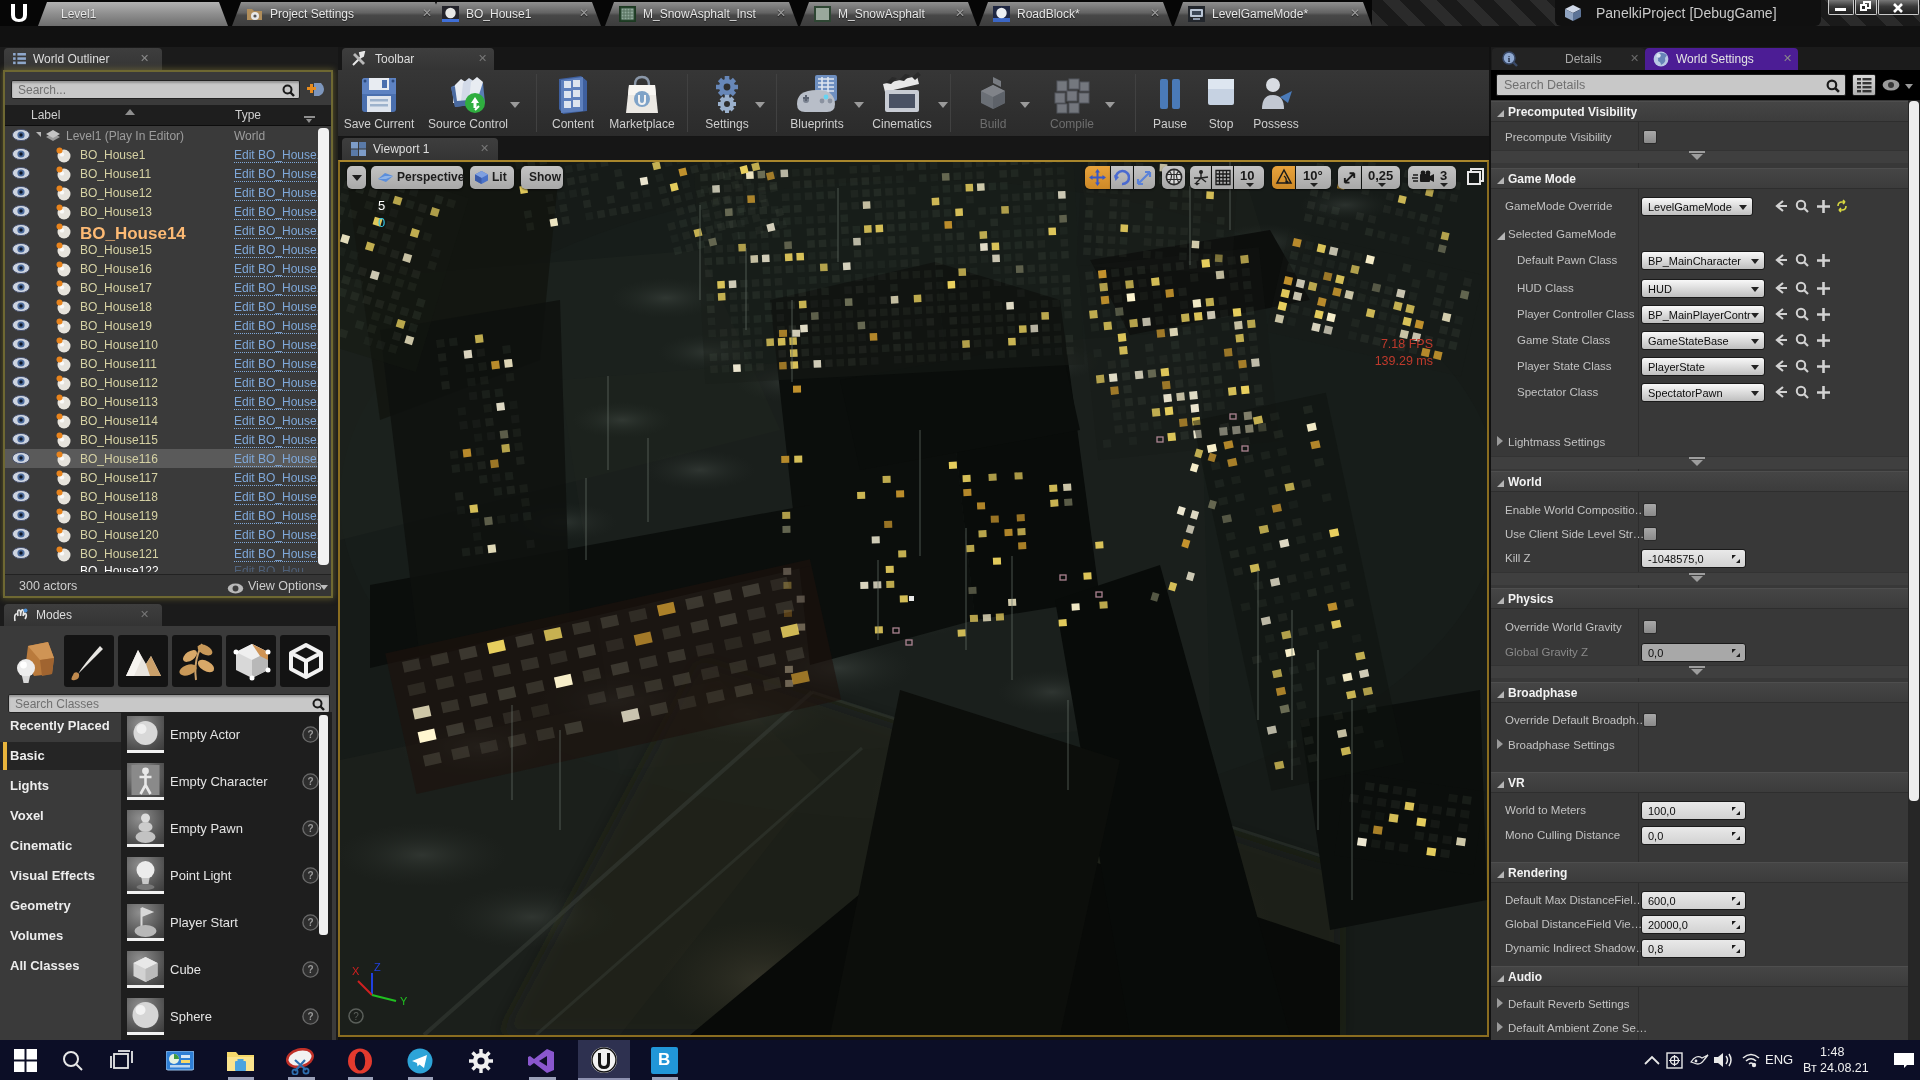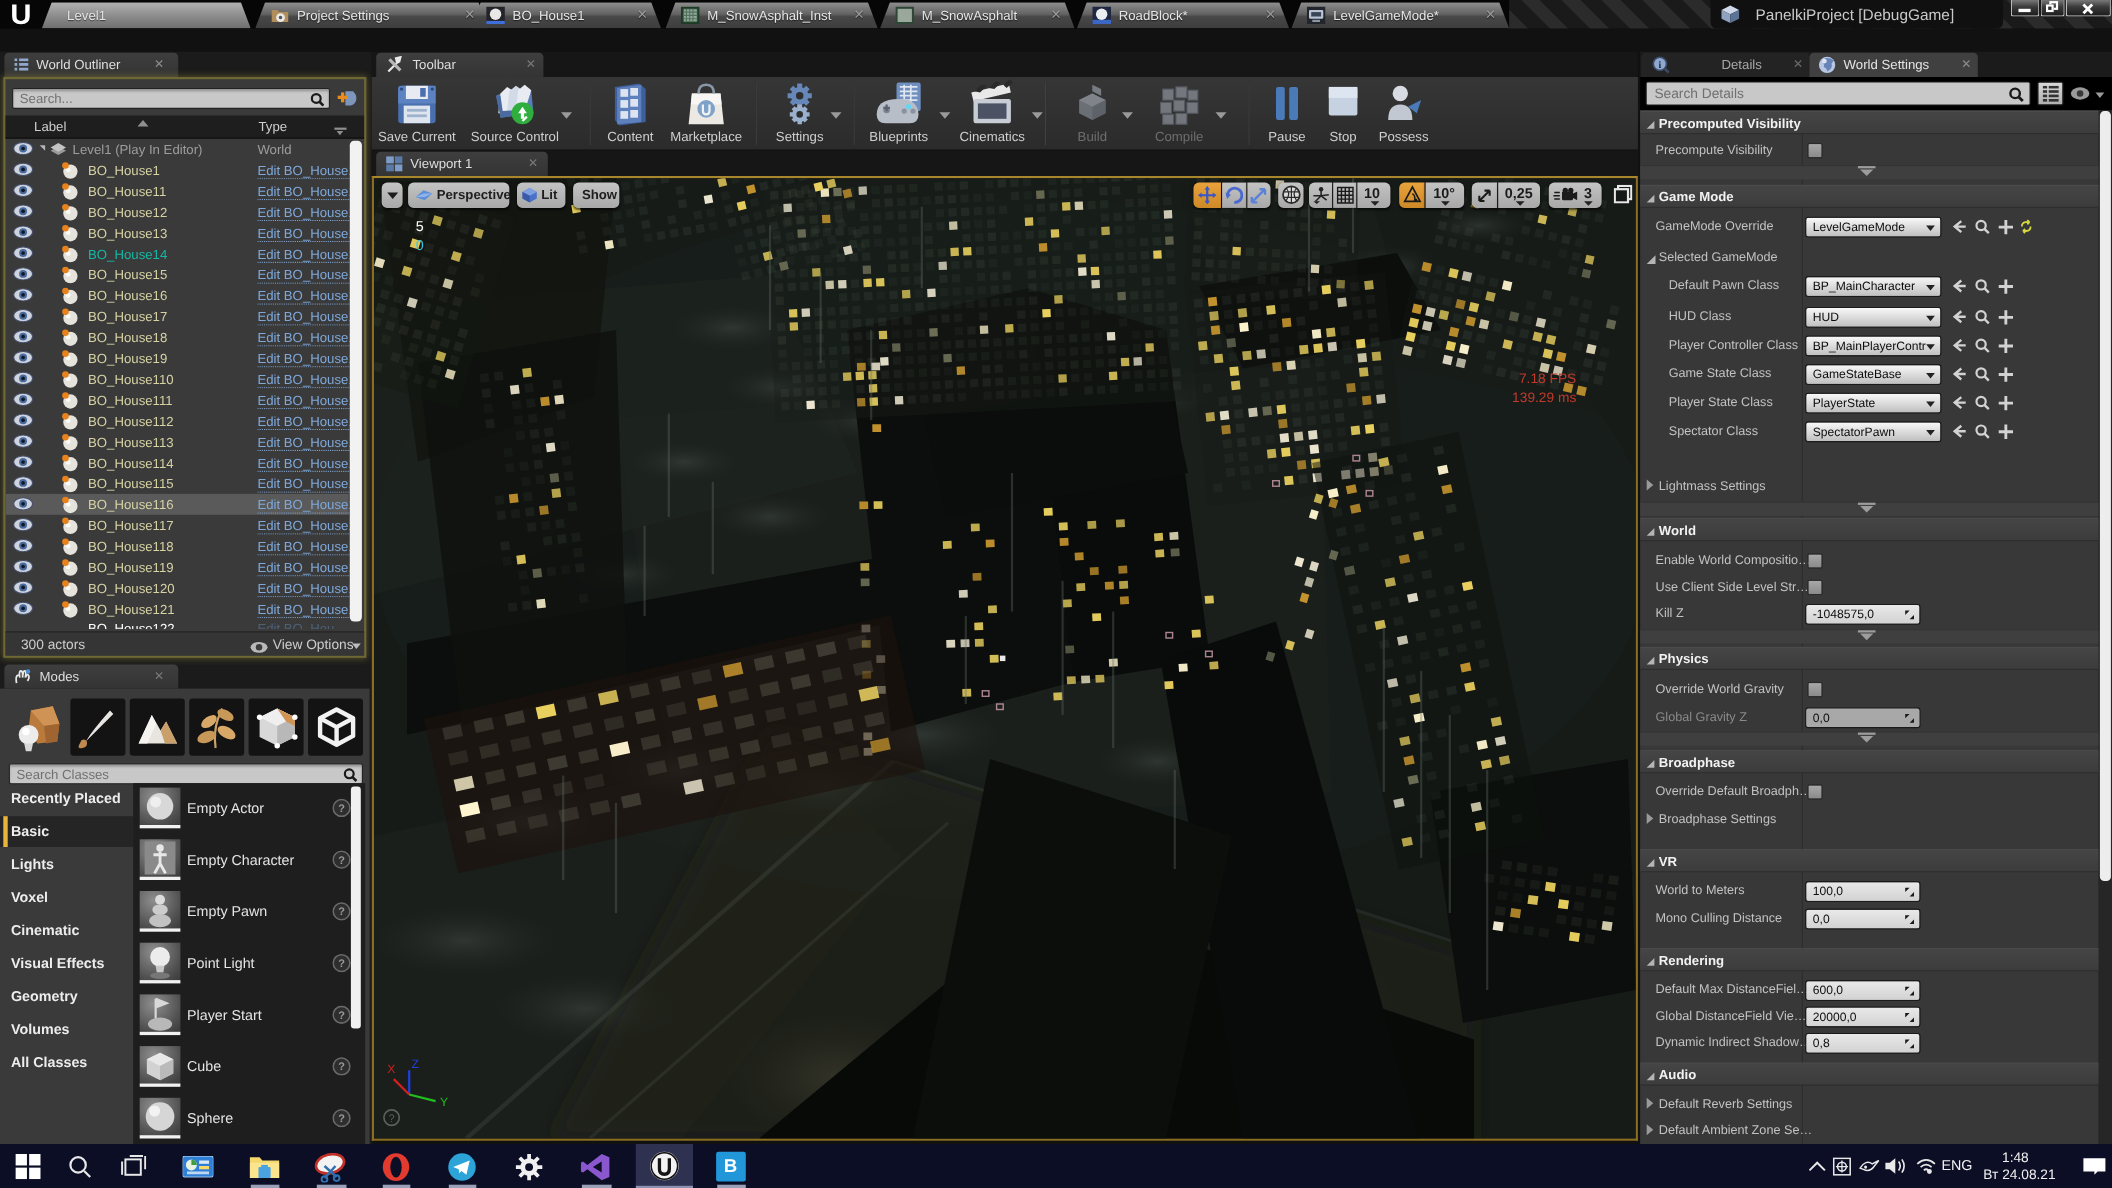--- a/index.html
+++ b/index.html
@@ -232,21 +232,21 @@
           <ellipse cx="9" cy="6" rx="8.6" ry="5.6" fill="#cdd4e0"></ellipse>
           <ellipse cx="9" cy="6" rx="8.6" ry="5.6" fill="none" stroke="#47506a" stroke-width="1"></ellipse>
           <circle cx="9" cy="6" r="3.6" fill="#4a6a9c"></circle>
           <circle cx="9" cy="6" r="1.7" fill="#101826"></circle>
         </svg>
         <svg class="abs" style="left:50px;top:151px" width="17" height="16" viewBox="0 0 17 16">
           <circle cx="9" cy="9" r="6.5" fill="#e6e3dc"></circle>
           <circle cx="7" cy="7.4" r="2.2" fill="#fff" opacity=".8"></circle>
           <circle cx="4.5" cy="3.5" r="3" fill="#e8831c"></circle>
         </svg>
-        <div class="txt" style="left:75px;top:152px;color:#14b8a6;font-size:12px;">BO_House14</div>
+        <div class="txt" style="left:75px;top:152px;color:#fdba74;font-size:17px;font-weight:bold;">BO_House14</div>
         <div class="abs" style="left:229px;top:152px;width:85px;height:15px;overflow:hidden;">
           <div class="txt" style="left:0;top:0;color:#7fa8d9;font-size:12px;border-bottom:1px dotted #7fa8d9;">Edit BO_House1</div>
         </div>
         <svg class="eye" style="left:7px;top:171px" viewBox="0 0 18 12">
           <ellipse cx="9" cy="6" rx="8.6" ry="5.6" fill="#cdd4e0"></ellipse>
           <ellipse cx="9" cy="6" rx="8.6" ry="5.6" fill="none" stroke="#47506a" stroke-width="1"></ellipse>
           <circle cx="9" cy="6" r="3.6" fill="#4a6a9c"></circle>
           <circle cx="9" cy="6" r="1.7" fill="#101826"></circle>
         </svg>
         <svg class="abs" style="left:50px;top:170px" width="17" height="16" viewBox="0 0 17 16">
@@ -2384,21 +2384,21 @@
 <div class="abs" style="left:1491px;top:47px;width:429px;height:993px;background:#1b1b1b;">
 <div class="abs" style="left:1px;top:1px;width:153px;height:22px;background:#232323;border-radius:4px 4px 0 0;">
         <svg class="abs" style="left:9px;top:3px" width="17" height="16" viewBox="0 0 17 16">
           <circle cx="8" cy="7" r="6" fill="#8fa8d0" stroke="#3a4a68" stroke-width="1.5"></circle>
           <text x="8" y="11" text-anchor="middle" font-size="9" font-weight="bold" fill="#1a2438" font-family="Liberation Serif">i</text>
           <path d="M12.5 11.5 L16 15" stroke="#3a4a68" stroke-width="2.4"></path>
         </svg>
         <div class="txt" style="left:33px;top:4px;font-size:12px;color:#a8a8a8;margin-left:40px;">Details</div>
         <div class="txt" style="left:138px;top:4px;font-size:11px;color:#6a6a6a;">✕</div>
       </div>
-<div class="abs" style="left:154px;top:1px;width:153px;height:22px;background:#404040;border-radius:4px 4px 0 0;">
+<div class="abs" style="left:154px;top:1px;width:153px;height:22px;background:#4c1d95;border-radius:4px 4px 0 0;">
         <svg class="abs" style="left:8px;top:3px" width="16" height="16" viewBox="0 0 16 16">
           <circle cx="8" cy="8" r="7.4" fill="#b8c8e4"></circle>
           <path d="M3 4 Q6 7 5 10 Q8 11 8 14 L11 12 Q13 10 12 7 L14 4 Q10 1 6 2 Z" fill="#5878b0" opacity="0.85"></path>
           <circle cx="5.5" cy="4.5" r="2.2" fill="#e8f0fa" opacity="0.9"></circle>
         </svg>
         <div class="txt" style="left:31px;top:4px;font-size:12px;color:#e4e4e4;">World Settings</div>
         <div class="txt" style="left:138px;top:4px;font-size:11px;color:#8a8a8a;">✕</div>
       </div>
 <div class="abs" style="left:0;top:23px;width:429px;height:970px;background:#000000;">
 <div class="abs" style="left:5px;top:4px;width:350px;height:22px;background:#c8c8c8;border:1px solid #1c1c1c;border-radius:2px;">
@@ -2437,21 +2437,21 @@
 <div class="cb" style="left:152px;top:30px;"></div>
 <div class="sep2" style="top:50px;">
             <div class="chev2"></div>
             <div class="chev"></div>
           </div>
 <div class="hdrrow" style="top:68px;">
             <div class="tri"></div>
             <div class="t">Game Mode</div>
           </div>
 <div class="lab" style="left:14px;top:100px;color:#c2c2c2;">GameMode Override</div>
-<div class="combo" style="left:150px;top:97px;width:124px;">
+<div class="combo" style="left:150px;top:97px;width:112px;">
             <div class="cl">LevelGameMode</div>
             <div class="ar"></div>
           </div>
 <svg class="abs" style="left:282px;top:99px" width="16" height="15" viewBox="0 0 16 15">
             <path d="M10 2 L4 7 L10 12 M4 7 L14 7" stroke="#d2d2d2" stroke-width="2.2" fill="none"></path>
           </svg>
 <svg class="abs" style="left:304px;top:99px" width="15" height="15" viewBox="0 0 15 15">
             <circle cx="6" cy="6" r="4.2" fill="none" stroke="#d2d2d2" stroke-width="2"></circle>
             <path d="M9 9 L13 13" stroke="#d2d2d2" stroke-width="2.2"></path>
           </svg>

